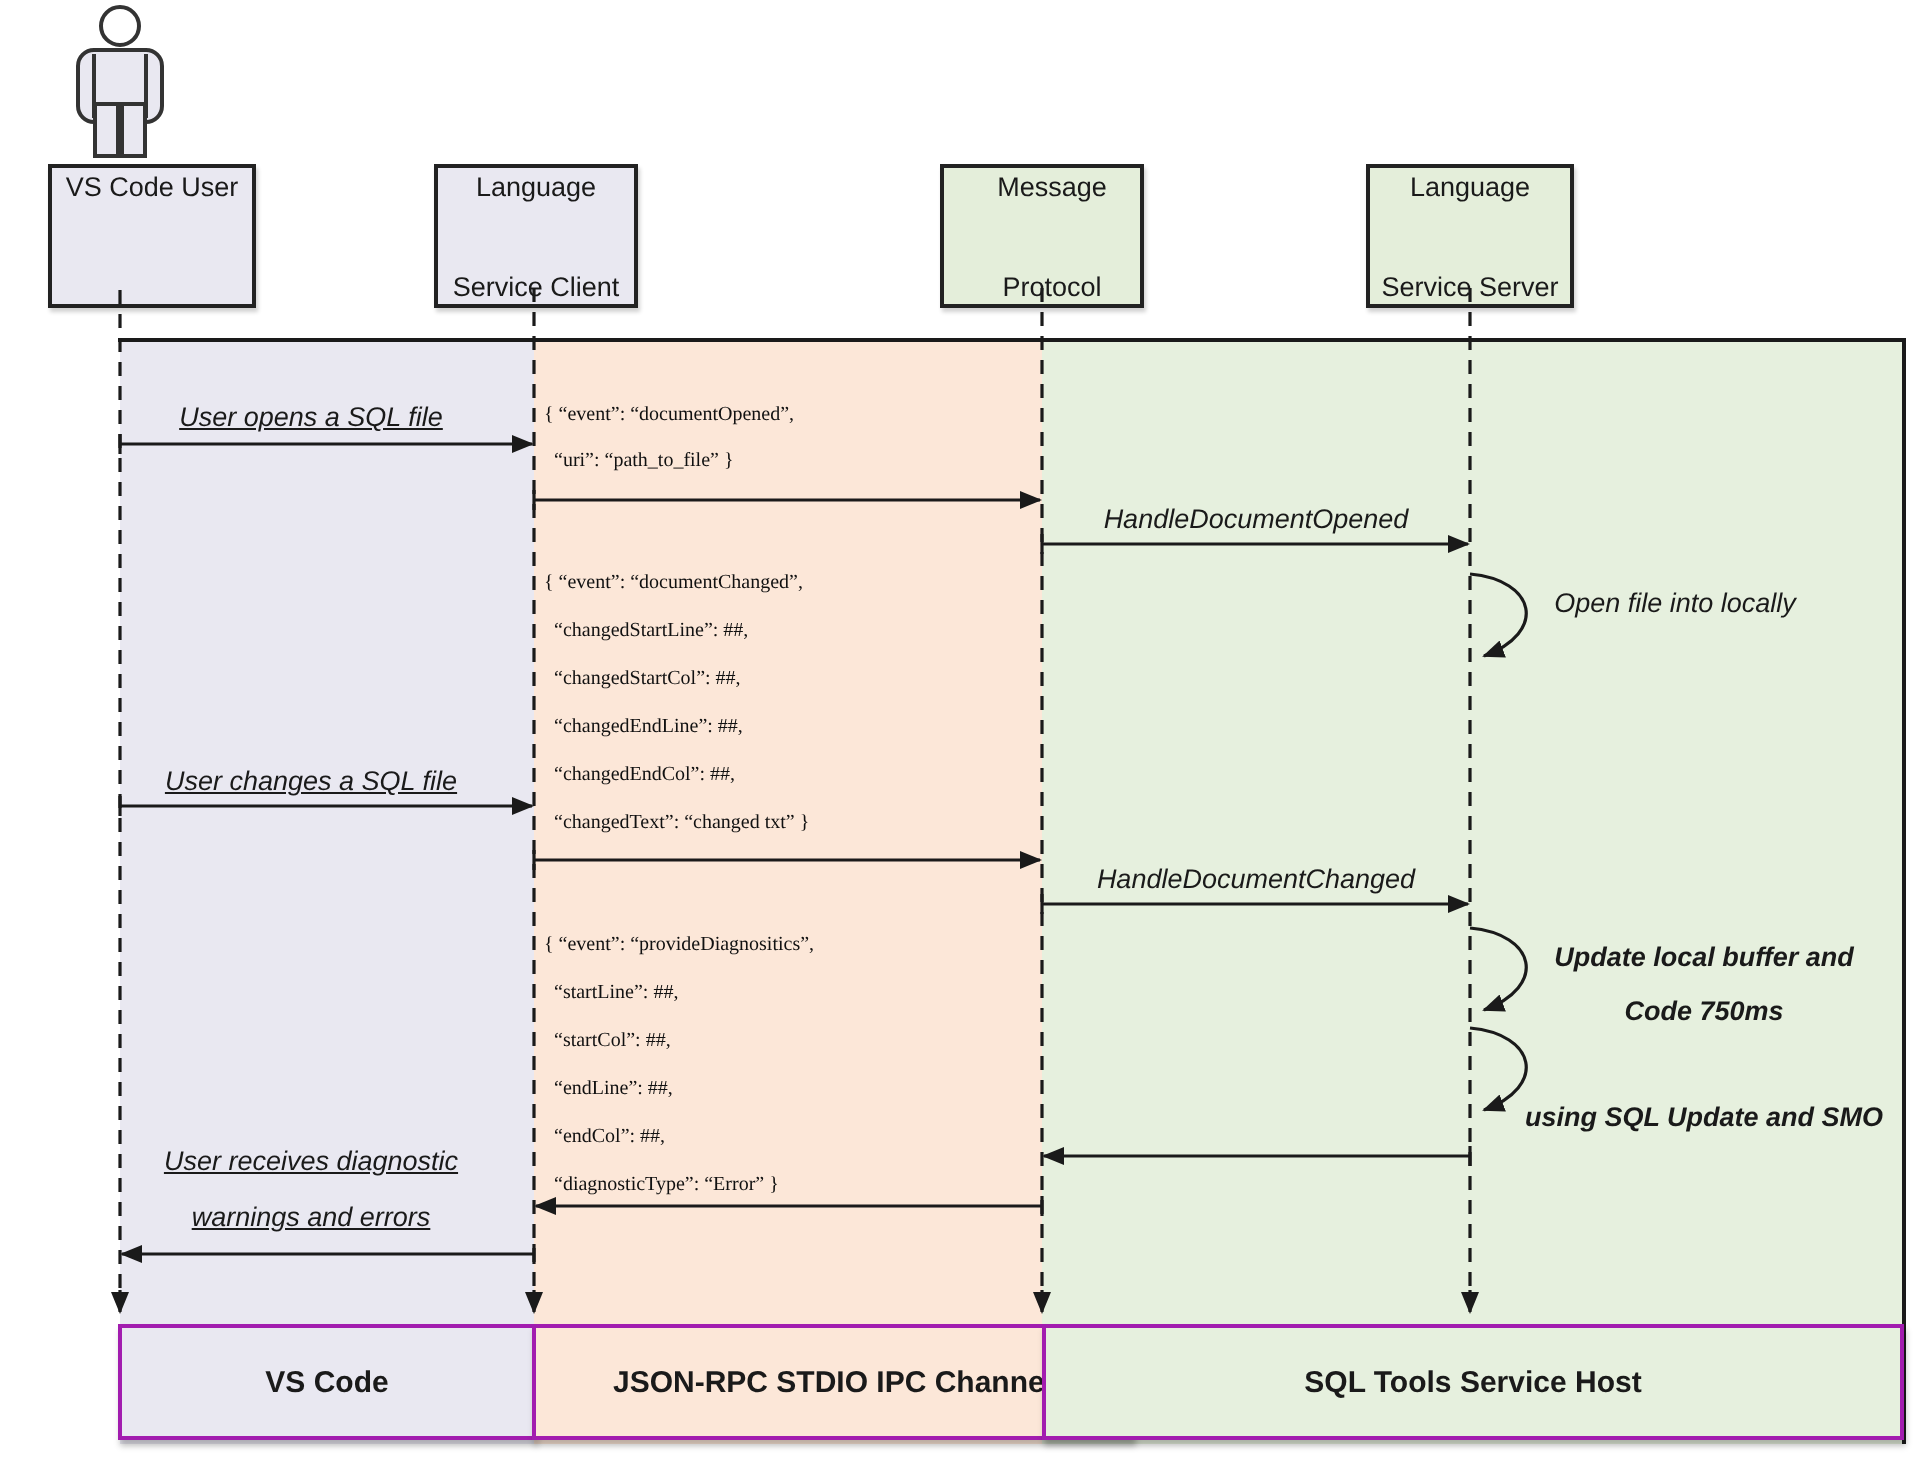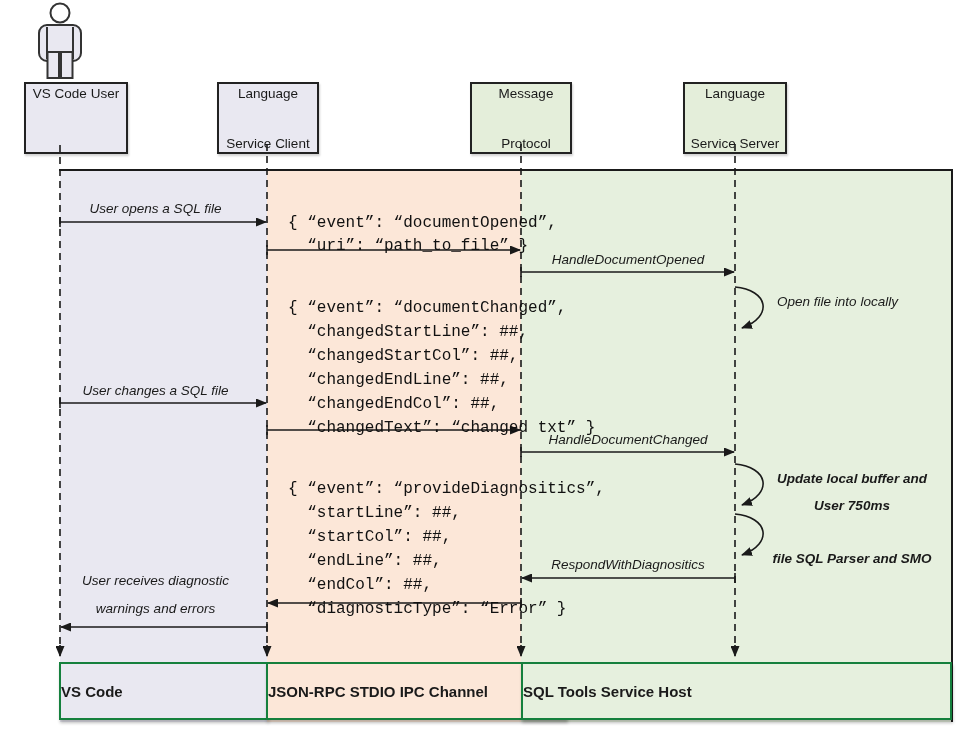--- a/index.html
+++ b/index.html
@@ -20,37 +20,37 @@
     box-shadow:1px 2px 2px rgba(0,0,0,0.18);
   }
   .hbox.lav{background:#e9e8f1;}
   .hbox.grn{background:#e4eeda;}
   .hbox.user{left:24px;width:104px;}
   .hbox.client{left:217px;width:102px;}
   .hbox.protocol{left:470px;width:102px;padding-left:10px;}
   .hbox.server{left:683px;width:104px;}
 
   .fbox{
-    position:absolute;top:662px;height:58px;box-sizing:border-box;border:2px solid #15803d;
-    display:flex;align-items:center;font-weight:bold;font-size:15px;
+    position:absolute;top:662px;height:58px;box-sizing:border-box;border:2px solid #a21caf;
+    display:flex;align-items:center;justify-content:center;font-weight:bold;font-size:15px;
     box-shadow:1px 3px 3px rgba(0,0,0,0.25);
   }
   .fbox.vscode{left:59px;width:209px;background:#e9e8f1;}
   .fbox.ipc{left:266px;width:301px;background:#fce7d8;}
   .fbox.host{left:521px;width:431px;background:#e6f0de;}
 
   .lbl{position:absolute;font-style:italic;font-size:13.5px;line-height:16px;text-align:center;}
-  .lbl.left{left:60px;width:191px;}
+  .lbl.left{left:60px;width:191px;text-decoration:underline;}
   .lbl.mid{left:521px;width:214px;}
   .lbl.noteA{left:740px;width:195px;}
   .lbl.noteB{left:752px;width:200px;font-weight:bold;}
 
   pre.payload{
-    position:absolute;left:272px;margin:16px;font-family:Liberation Mono, monospace;
-    font-size:16px;line-height:24px;color:#111;white-space:pre;
+    position:absolute;left:272px;margin:0;font-family:Liberation Serif, serif;
+    font-size:10px;line-height:24px;color:#111;white-space:pre;
   }
   pre.payload.p1{top:196px;line-height:23px;}
   pre.payload.p2{top:280px;}
   pre.payload.p3{top:461px;}
 
   svg.overlay,svg.actor{position:absolute;}
   svg.overlay{left:0;top:0;}
   svg.actor{left:35px;top:2px;}
 </style>
 </head>
@@ -134,26 +134,25 @@
     </g>
   </svg>
 
   <div class="lbl left" style="top:201px">User opens a SQL file</div>
   <div class="lbl left" style="top:383px">User changes a SQL file</div>
   <div class="lbl left" style="top:573px">User receives diagnostic</div>
   <div class="lbl left" style="top:601px">warnings and errors</div>
 
   <div class="lbl mid" style="top:252px">HandleDocumentOpened</div>
   <div class="lbl mid" style="top:432px">HandleDocumentChanged</div>
-  <div class="lbl mid" style="top:557px">RespondWithDiagnositics</div>
 
   <div class="lbl noteA" style="top:294px">Open file into locally</div>
   <div class="lbl noteB" style="top:471px">Update local buffer and</div>
-  <div class="lbl noteB" style="top:498px">User 750ms</div>
-  <div class="lbl noteB" style="top:551px">file SQL Parser and SMO</div>
+  <div class="lbl noteB" style="top:498px">Code 750ms</div>
+  <div class="lbl noteB" style="top:551px">using SQL Update and SMO</div>
 
   <pre class="payload p1">{ “event”: “documentOpened”,
   “uri”: “path_to_file” }</pre>
   <pre class="payload p2">{ “event”: “documentChanged”,
   “changedStartLine”: ##,
   “changedStartCol”: ##,
   “changedEndLine”: ##,
   “changedEndCol”: ##,
   “changedText”: “changed txt” }</pre>
   <pre class="payload p3">{ “event”: “provideDiagnositics”,

